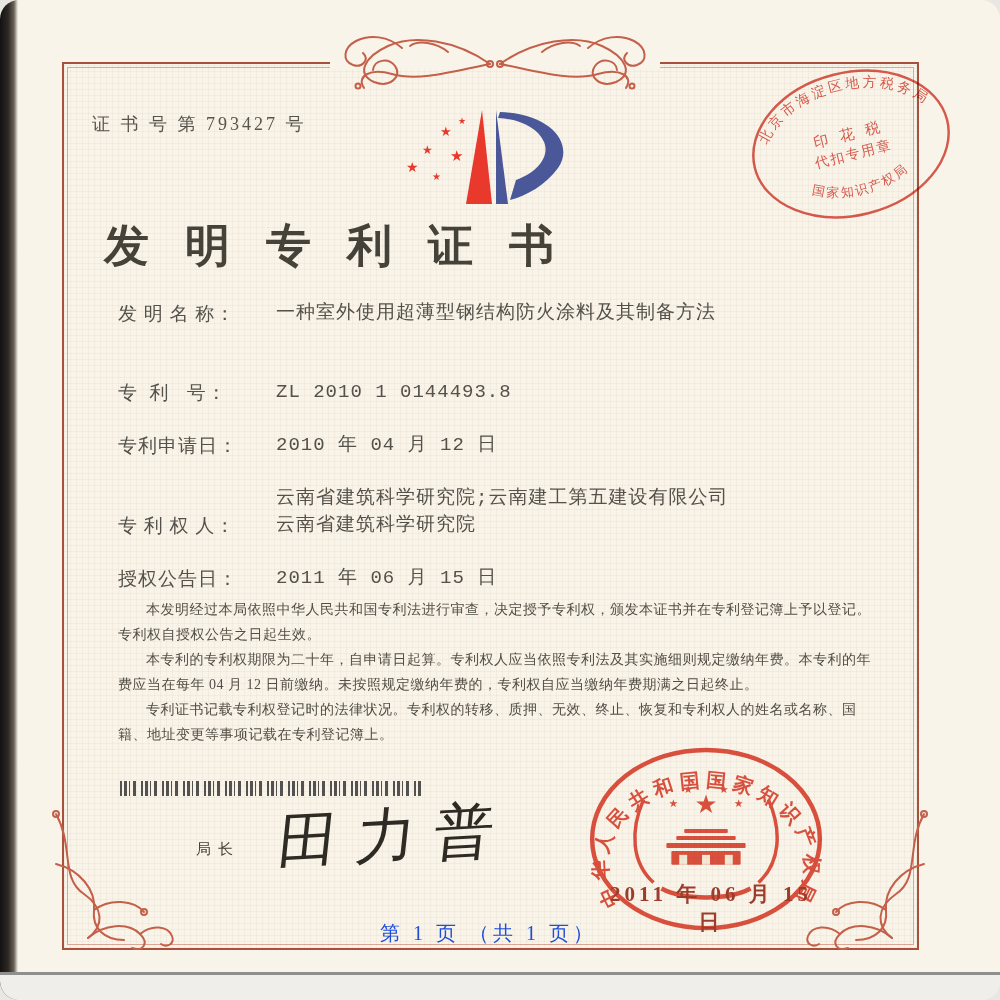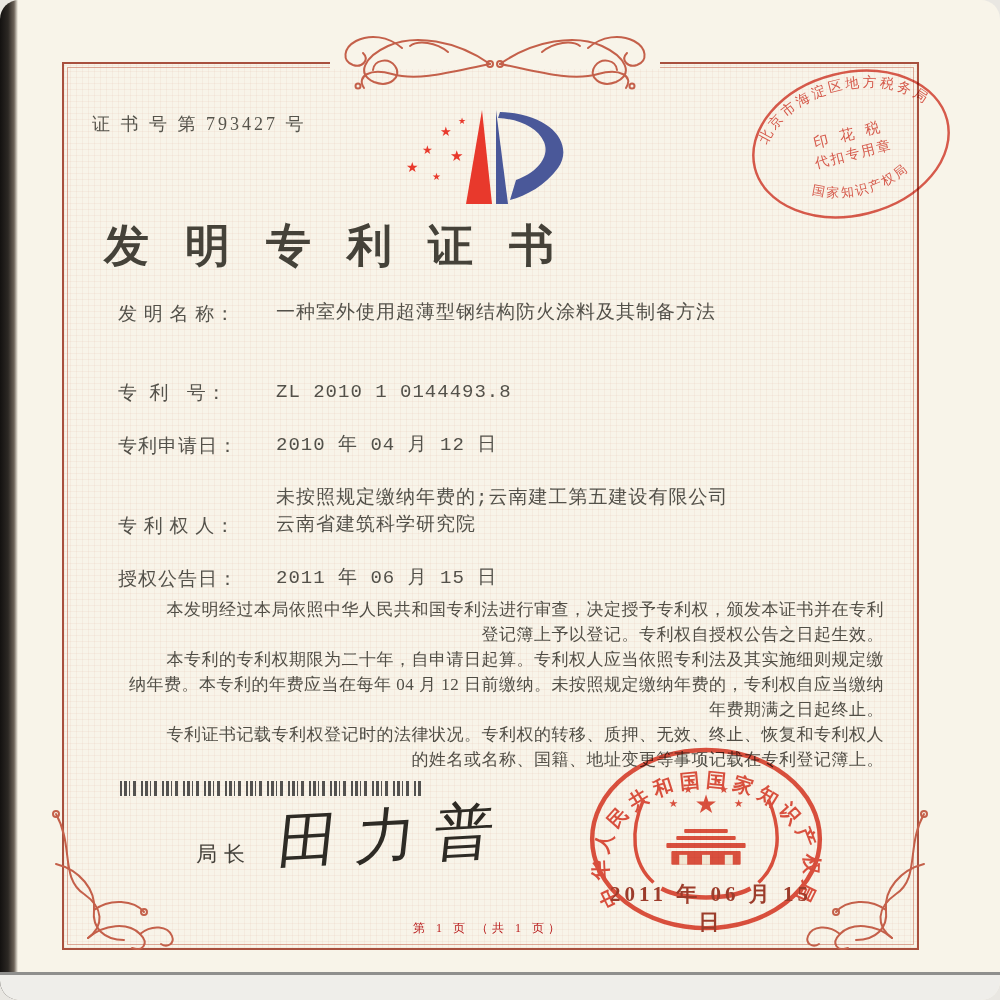--- a/index.html
+++ b/index.html
@@ -27,42 +27,42 @@
   .cert-no{position:absolute;left:92px;top:112px;font-size:18px;letter-spacing:3px;color:#56544c;}
   .logo{position:absolute;left:396px;top:106px;width:180px;height:106px;}
   .title{position:absolute;left:68px;top:216px;width:853px;text-align:left;
         font-size:45px;letter-spacing:36px;text-indent:36px;color:#454239;font-weight:bold;}
 
   .fields{position:absolute;left:118px;top:300px;width:770px;font-size:19px;color:#53514a;}
   .field-row{display:flex;align-items:flex-end;line-height:27px;margin-bottom:26px;}
   .field-label{flex:0 0 158px;white-space:pre;letter-spacing:1px;}
   .field-value{letter-spacing:1px;font-family:Liberation Mono, monospace;}
 
-  .body-text{position:absolute;left:118px;top:597px;width:766px;font-size:17px;
-        line-height:25px;color:#514e46;letter-spacing:.5px;text-align:right;}
+  .body-text{position:absolute;left:118px;top:597px;width:766px;font-size:14px;
+        line-height:25px;color:#514e46;letter-spacing:.5px;}
   .body-text p{margin:0;text-indent:2em;}
 
   .barcode{position:absolute;left:120px;top:781px;width:303px;height:15px;opacity:.82;
         background-image:repeating-linear-gradient(90deg,
           #2f2f2f 0 2px,transparent 2px 4px,#2f2f2f 4px 7px,transparent 7px 9px,
           #2f2f2f 9px 10px,transparent 10px 13px,#2f2f2f 13px 16px,transparent 16px 21px);}
 
-  .sig-title{position:absolute;left:196px;top:840px;font-size:21px;letter-spacing:7px;color:#44413a;}
+  .sig-title{position:absolute;left:196px;top:840px;font-size:15px;letter-spacing:7px;color:#44413a;}
   .sig-name{position:absolute;left:278px;top:796px;font-size:60px;color:#2e2b25;
         letter-spacing:18px;transform:rotate(-3deg) skewX(-9deg);white-space:nowrap;}
 
   .office-seal{position:absolute;left:582px;top:742px;width:248px;height:198px;
         mix-blend-mode:multiply;opacity:.92;}
   .seal-date{position:absolute;left:596px;top:880px;width:230px;text-align:center;
         font-size:21px;letter-spacing:4px;color:#9c3c2b;font-weight:bold;}
   .tax-stamp{position:absolute;left:742px;top:58px;width:218px;height:172px;
         transform:rotate(-14deg);mix-blend-mode:multiply;opacity:.88;}
 
   .footer{position:absolute;left:62px;top:920px;width:853px;text-align:center;
-        font-size:12px;letter-spacing:4px;color:#b91c1c;}
+        font-size:20px;letter-spacing:4px;color:#1d4ed8;}
 </style>
 </head>
 <body>
 
 <div class="page">
 
   <div class="binding"></div>
 
   <div class="frame"></div>
   <div class="border-mask"></div>
@@ -128,21 +128,21 @@
       <span class="field-label">专  利   号：</span>
       <span class="field-value">ZL 2010 1 0144493.8</span>
     </div>
     <div class="field-row">
       <span class="field-label">专利申请日：</span>
       <span class="field-value">2010 年 04 月 12 日</span>
     </div>
     <div class="field-row">
       <span class="field-label">专 利 权 人：</span>
       <span class="field-value">
-        <div>未按照规定缴纳年费的;云南建工第五建设有限公司</div>
+        <div>云南省建筑科学研究院;云南建工第五建设有限公司</div>
         <div>云南省建筑科学研究院</div>
       </span>
     </div>
     <div class="field-row">
       <span class="field-label">授权公告日：</span>
       <span class="field-value">2011 年 06 月 15 日</span>
     </div>
   </div>
 
   <div class="body-text">

